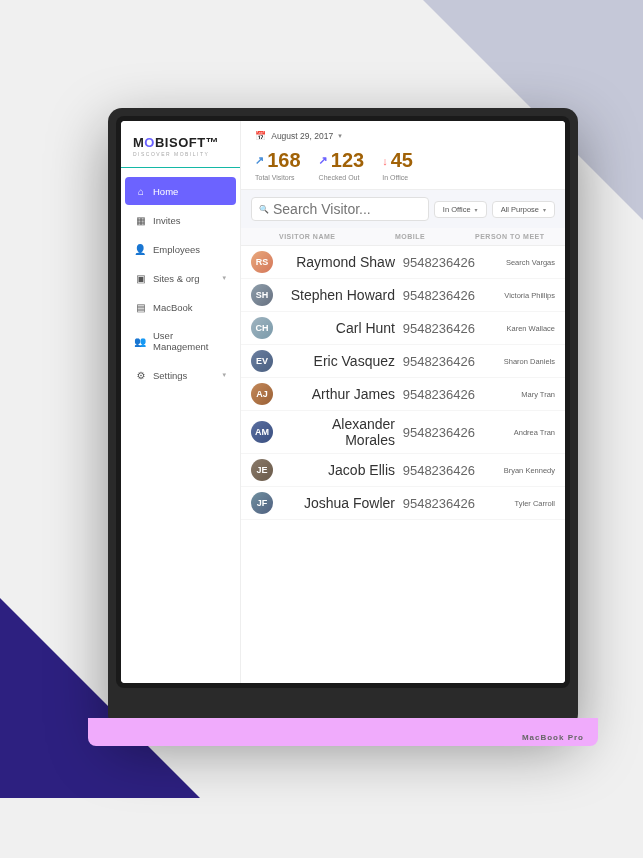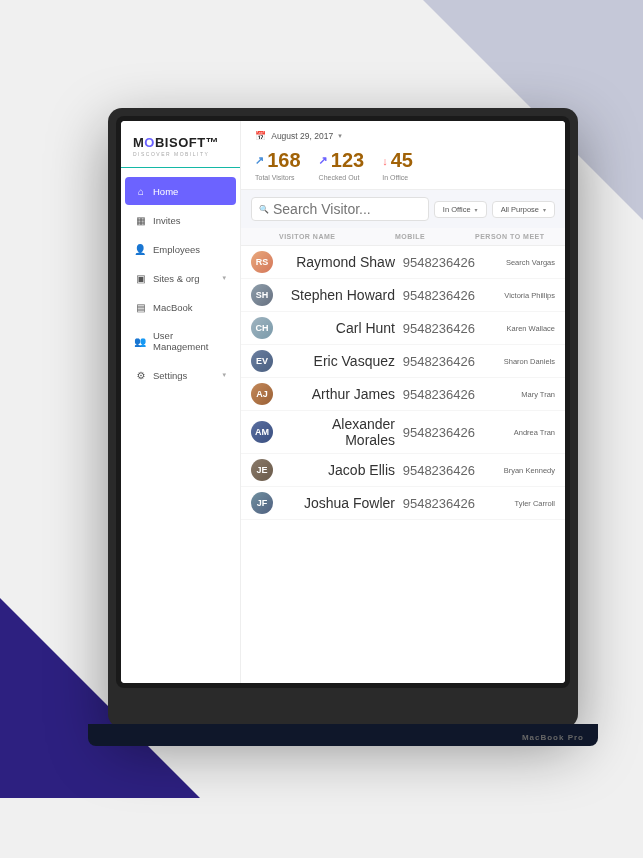--- a/index.html
+++ b/index.html
@@ -85,22 +85,22 @@
       background: #444;
       border-radius: 50%;
     }
 
     
     .laptop-base {
       position: absolute;
       bottom: -18px;
       left: -20px;
       right: -20px;
-      height: 22px;
-      background: #0f172a;
+      height: 28px;
+      background: #f0abfc;
       border-radius: 0 0 8px 8px;
     }
 
     
     .sidebar {
       width: 120px;
       min-width: 120px;
       background: #fff;
       display: flex;
       flex-direction: column;

